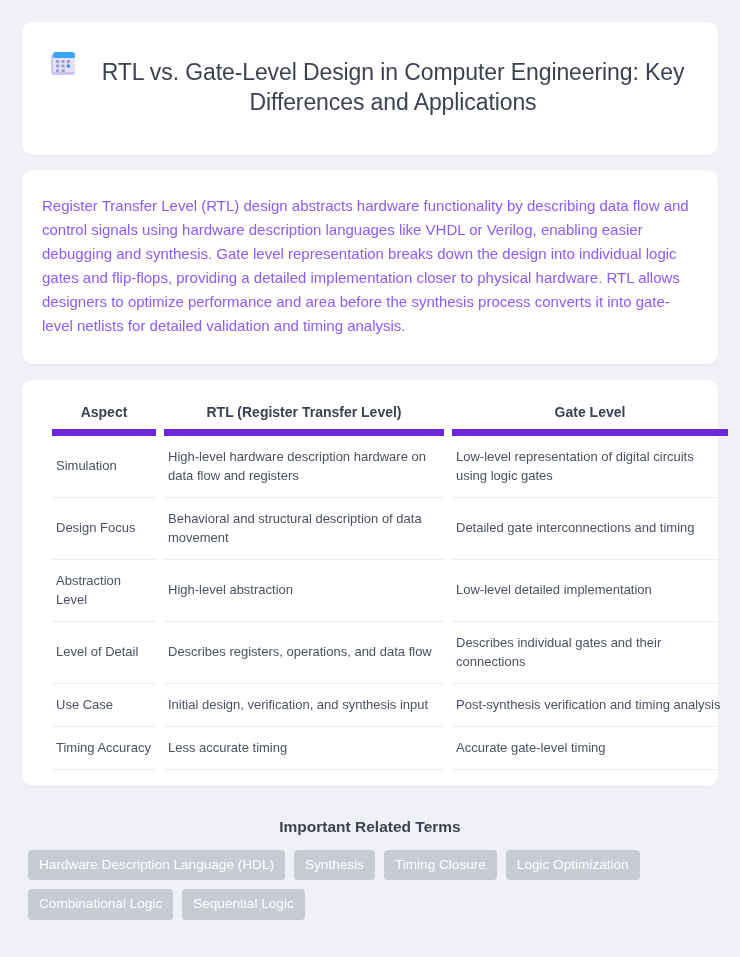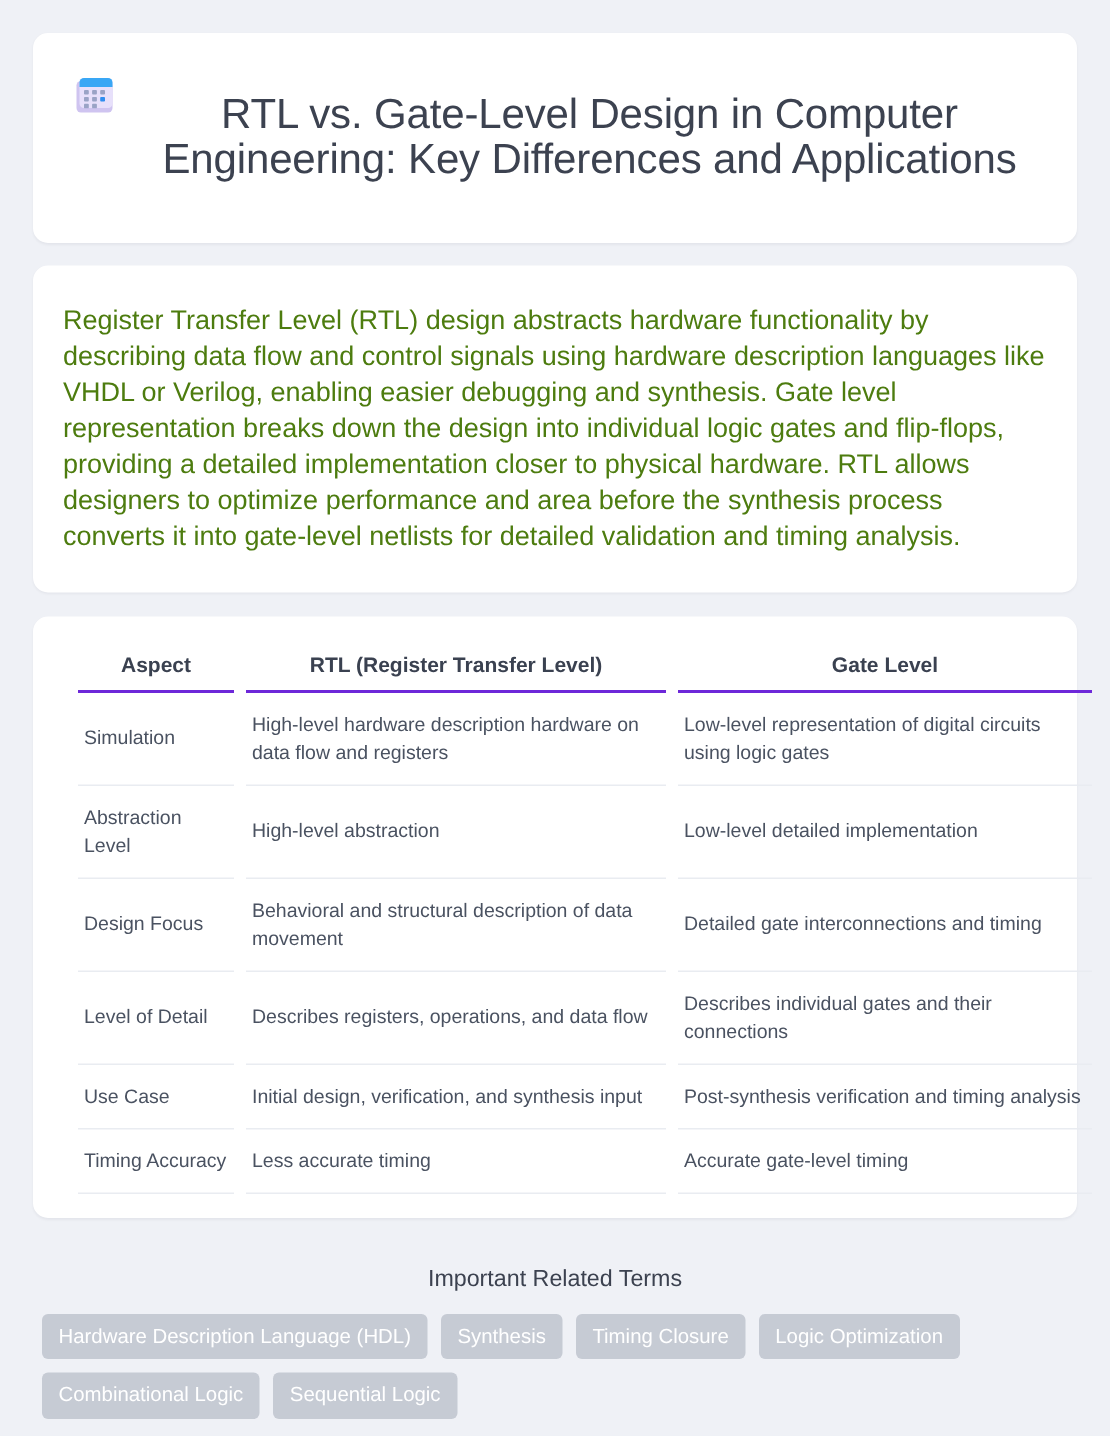--- a/index.html
+++ b/index.html
@@ -37,59 +37,59 @@
   }
   .title-icon {
     width: 30px;
     height: 30px;
     flex: 0 0 30px;
     margin-right: 16px;
     margin-top: 7px;
   }
   .title-icon svg { display: block; }
   .title-text {
-    font-size: 28px;
+    font-size: 23px;
     line-height: 30px;
     color: #3c4250;
     text-align: center;
     font-weight: 400;
     letter-spacing: -0.1px;
     max-width: 600px;
   }
 
   
   .desc-card {
     padding: 24px 20px 26px 20px;
     margin-bottom: 16px;
   }
   .desc-text {
-    font-size: 18px;
+    font-size: 15px;
     line-height: 24px;
-    color: #4d7c0f;
+    color: #8b5cf6;
     margin: 0;
   }
 
   
   .table-card {
     padding: 18px 22px 16px 22px;
     margin-bottom: 18px;
   }
   table.cmp {
     width: 100%;
     border-collapse: separate;
     border-spacing: 8px 0;
     table-layout: fixed;
   }
   table.cmp th {
     font-size: 14px;
     font-weight: bold;
     color: #3a4150;
     text-align: center;
     padding: 6px 4px 9px 4px;
-    border-bottom: 2px solid #6d28d9;
+    border-bottom: 7px solid #6d28d9;
   }
   table.cmp td {
     font-size: 13px;
     line-height: 19px;
     color: #4a5261;
     vertical-align: middle;
     padding: 11px 4px 12px 4px;
     border-bottom: 1px solid #e9ecf1;
   }
   table.cmp col.c-aspect { width: 104px; }
@@ -99,21 +99,21 @@
 
   
   .terms-section {
     padding: 14px 0 6px 0;
   }
   .terms-heading {
     font-size: 15.5px;
     color: #3c4250;
     text-align: center;
     margin: 0 0 14px 0;
-    font-weight: 400;
+    font-weight: 700;
   }
   .terms-list {
     display: flex;
     flex-wrap: wrap;
     gap: 9px;
     padding: 0 6px;
   }
   .term-chip {
     background: #c6cbd4;
     color: #ffffff;
@@ -166,28 +166,28 @@
           <th>Gate Level</th>
         </tr>
       </thead>
       <tbody>
         <tr>
           <td class="aspect-cell">Simulation</td>
           <td>High-level hardware description hardware on data flow and registers</td>
           <td>Low-level representation of digital circuits using logic gates</td>
         </tr>
         <tr>
+          <td class="aspect-cell">Design Focus</td>
+          <td>Behavioral and structural description of data movement</td>
+          <td>Detailed gate interconnections and timing</td>
+        </tr>
+        <tr>
           <td class="aspect-cell">Abstraction Level</td>
           <td>High-level abstraction</td>
           <td>Low-level detailed implementation</td>
-        </tr>
-        <tr>
-          <td class="aspect-cell">Design Focus</td>
-          <td>Behavioral and structural description of data movement</td>
-          <td>Detailed gate interconnections and timing</td>
         </tr>
         <tr>
           <td class="aspect-cell">Level of Detail</td>
           <td>Describes registers, operations, and data flow</td>
           <td>Describes individual gates and their connections</td>
         </tr>
         <tr>
           <td class="aspect-cell">Use Case</td>
           <td>Initial design, verification, and synthesis input</td>
           <td>Post-synthesis verification and timing analysis</td>

